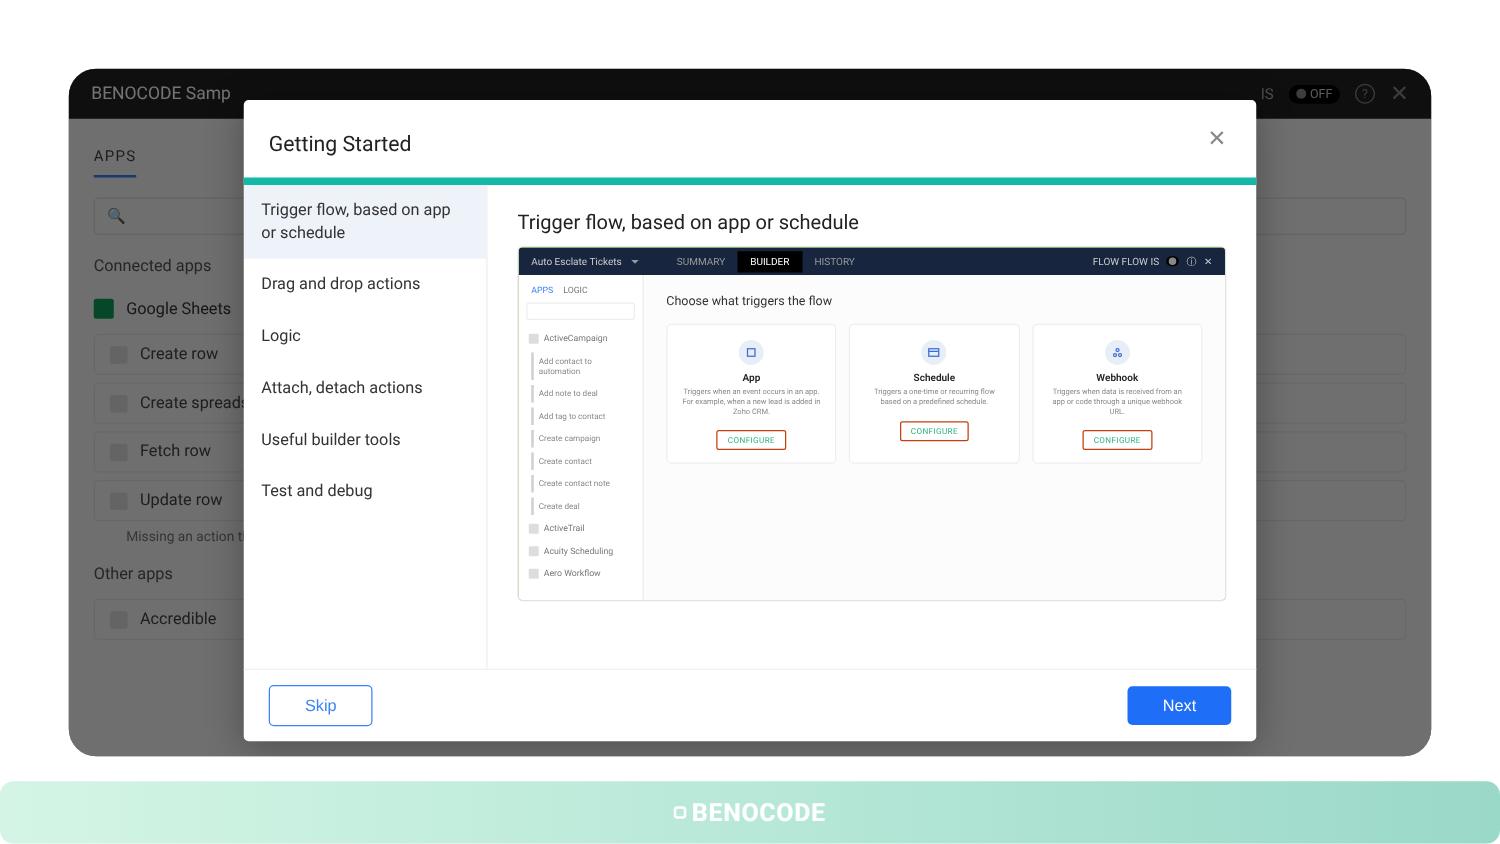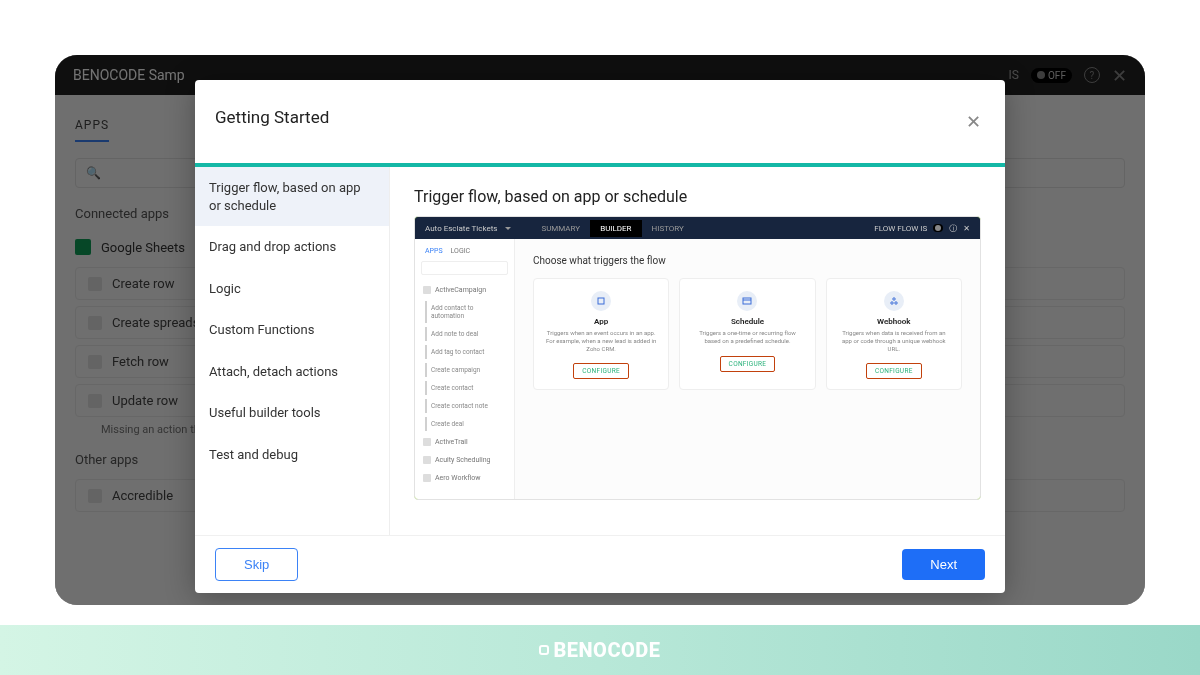--- a/index.html
+++ b/index.html
@@ -16,20 +16,21 @@
 .footer-gradient {
   position: absolute;
   bottom: 0;
   left: 0;
   right: 0;
   height: 50px;
   background: linear-gradient(90deg, #d4f5e5 0%, #b8e8d8 50%, #9ad8c8 100%);
   display: flex;
   align-items: center;
   justify-content: center;
+  border-radius: 11px;
 }
 .footer-logo {
   color: #fff;
   font-weight: 800;
   font-size: 20px;
   letter-spacing: 0.5px;
 }
 .footer-logo .icon {
   display: inline-block;
   width: 10px;
@@ -194,24 +195,24 @@
   left: 140px;
   right: 140px;
   bottom: 12px;
   background: #fff;
   border-radius: 4px;
   display: flex;
   flex-direction: column;
   box-shadow: 0 4px 30px rgba(0,0,0,0.3);
 }
 .modal-header {
-  padding: 27px 20px;
-  border-bottom: 4px solid #14b8a6;
-  display: flex;
-  align-items: flex-start;
+  padding: 16px 20px;
+  border-bottom: 6px solid #14b8a6;
+  display: flex;
+  align-items: flex-end;
   justify-content: space-between;
 }
 .modal-title {
   font-size: 17px;
   color: #222;
   font-weight: 400;
 }
 .modal-close {
   font-size: 18px;
   color: #888;
@@ -514,21 +515,20 @@
     <div class="modal-header">
       <span class="modal-title">Getting Started</span>
       <span class="modal-close">✕</span>
     </div>
 
     <div class="modal-body">
       <div class="modal-nav">
         <div class="nav-item active">Trigger flow, based on app or schedule</div>
         <div class="nav-item">Drag and drop actions</div>
         <div class="nav-item">Logic</div>
-        <div class="nav-item">Custom Functions</div>
         <div class="nav-item">Attach, detach actions</div>
         <div class="nav-item">Useful builder tools</div>
         <div class="nav-item">Test and debug</div>
       </div>
 
       <div class="modal-content">
         <div class="content-title">Trigger flow, based on app or schedule</div>
 
         <div class="preview">
           <div class="preview-bar">

